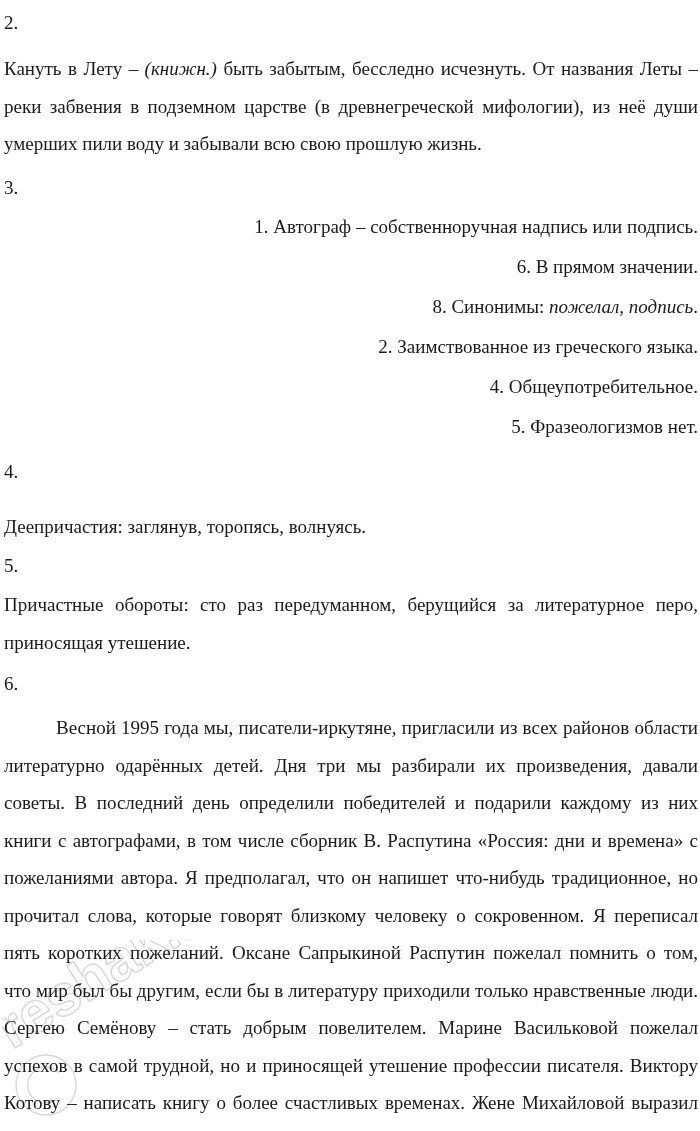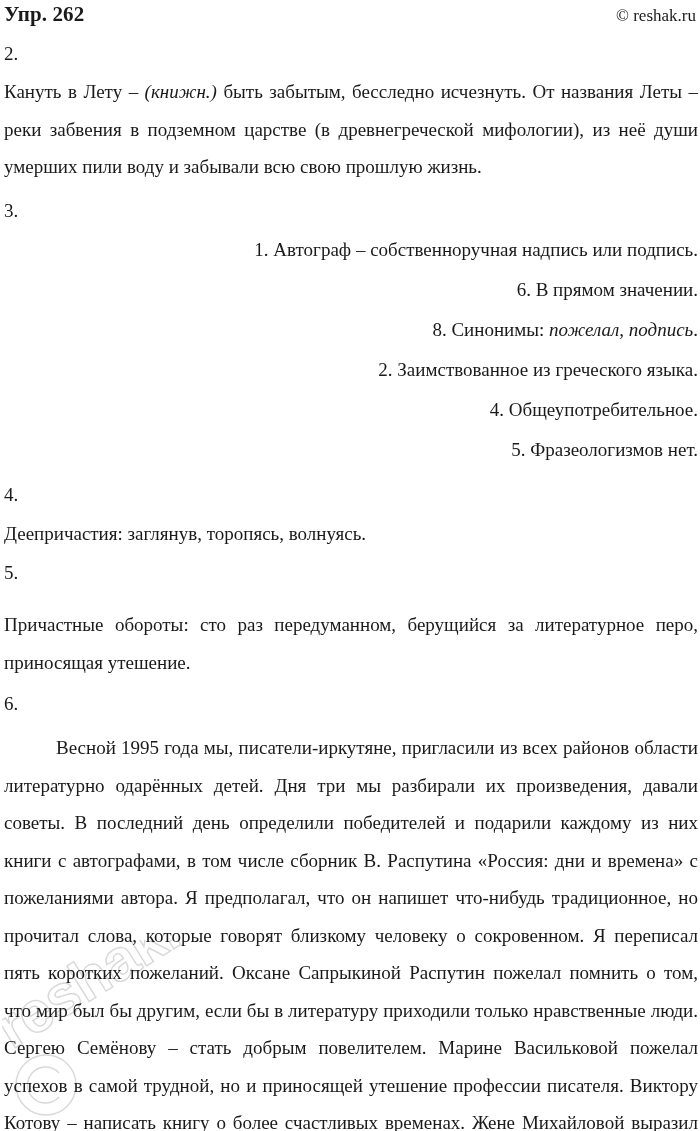--- a/index.html
+++ b/index.html
@@ -75,26 +75,26 @@
     text-align: right;
     white-space: nowrap;
   }
 
   .para.indented { text-indent: 52px; }
 
   i, .it { font-style: italic; }
 
   
   .blk-2-num   { margin-top: 4px; }
-  .blk-2-text  { margin-top: 0px; }
+  .blk-2-text  { margin-top: 8px; }
   .blk-3-num   { margin-top: 6px; }
   .blk-4-num   { margin-top: 6px; }
-  .blk-4-text  { margin-top: 1px; }
+  .blk-4-text  { margin-top: 17px; }
   .blk-5-num   { margin-top: 2px; }
-  .blk-5-text  { margin-top: 14px; }
+  .blk-5-text  { margin-top: 1px; }
   .blk-6-num   { margin-top: 4px; }
   .blk-6-text  { margin-top: 6px; }
 
   
   .watermark {
     position: absolute;
     left: 0;
     top: 0;
     width: 700px;
     height: 1131px;
@@ -111,24 +111,20 @@
     <g fill="none" stroke="#d8d8d8" stroke-width="1.4">
       <circle cx="44" cy="145" r="30"></circle>
       <path d="M57 133 a18 18 0 1 0 0 24"></path>
     </g>
     <text x="10" y="110" transform="rotate(-32 10 110)" font-family="'Liberation Sans', sans-serif" font-size="58" font-weight="bold" fill="none" stroke="#d8d8d8" stroke-width="1.4">reshak.ru</text>
   </svg>
 </div>
 
 <div class="page">
 
-  <div class="header">
-    <div class="header-title">Упр. 262</div>
-    <div class="header-copyright">© reshak.ru</div>
-  </div>
 
   <div class="section-num blk-2-num">2.</div>
 
   <p class="para blk-2-text last-full"><span>Кануть в Лету – </span><i>(книжн.)</i><span> быть забытым, бесследно исчезнуть. От названия Леты – реки забвения в подземном царстве (в древнегреческой мифологии), из неё души умерших пили воду и забывали всю свою прошлую жизнь.</span></p>
 
   <div class="section-num blk-3-num">3.</div>
 
   <div class="list-line"><span>1. Автограф – собственноручная надпись или подпись.</span></div>
   <div class="list-line"><span>6. В прямом значении.</span></div>
   <div class="list-line"><span>8. Синонимы: </span><i>пожелал, подпись</i><span>.</span></div>

